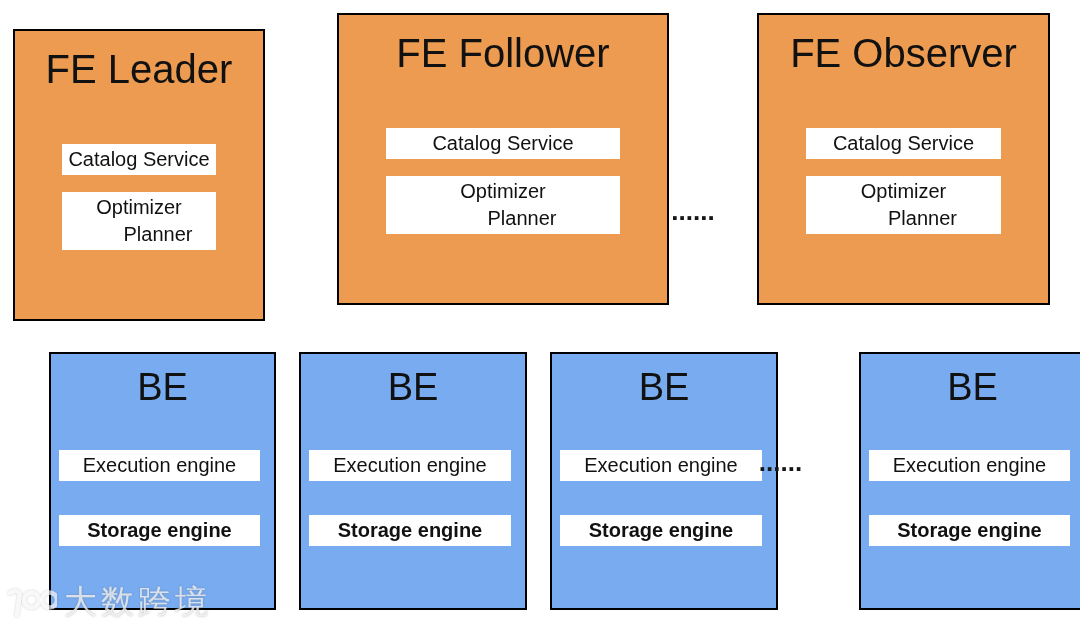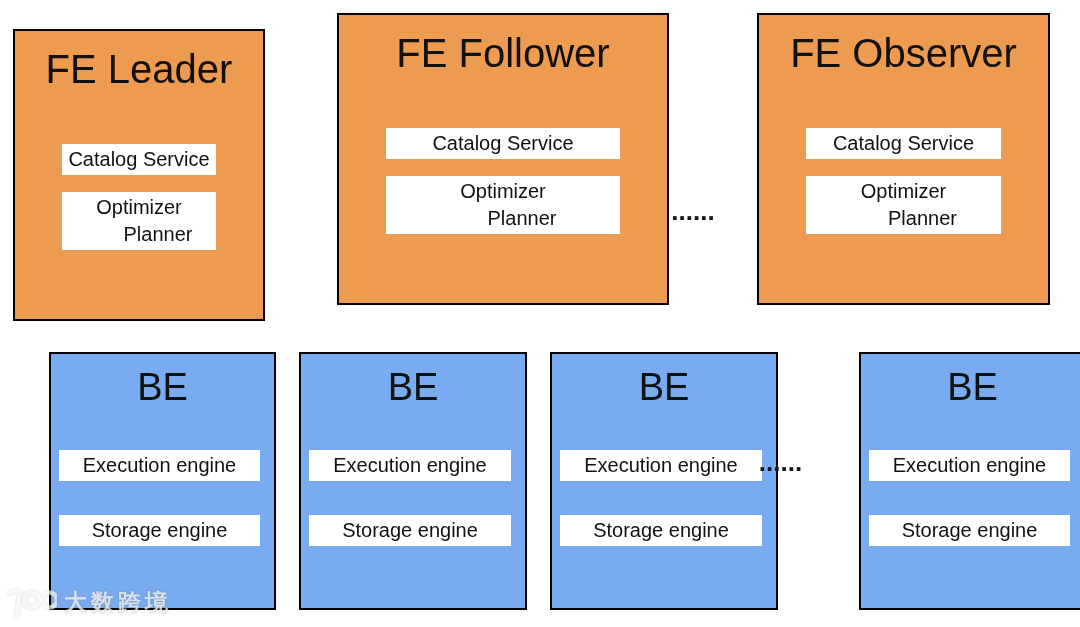--- a/index.html
+++ b/index.html
@@ -27,33 +27,33 @@
     position:absolute;background:var(--component-fill,#fff);
     height:31px;line-height:31px;font-size:20px;text-align:center;
     white-space:nowrap;overflow:hidden;
   }
   .fe .comp{left:47px;right:47px;}
   .fe .comp-1{top:113px;}
   .fe .comp-2{top:161px;}
   .fe .comp-3{top:188px;padding-left:38px;}
   .be .comp{left:8px;right:14px;}
   .be .comp-1{top:96px;}
-  .be .comp-2{top:161px;}
+  .be .comp-2{top:161px;font-weight:bold;}
   .ellipsis{
     position:absolute;text-align:center;font-weight:700;font-size:26px;
     line-height:30px;color:#161616;letter-spacing:0;
   }
   .ellipsis-fe{left:629px;width:128px;top:196px;}
   .ellipsis-be{left:738px;width:85px;top:447px;}
   .watermark{
     position:absolute;left:5px;top:584px;display:flex;align-items:center;gap:7px;
     color:rgba(255,255,255,0.72);text-shadow:0 0 2px rgba(110,110,110,0.55);
     pointer-events:none;
   }
-  .wm-text{font-size:23px;font-weight:700;letter-spacing:4px;line-height:36px;}
+  .wm-text{font-size:33px;font-weight:400;letter-spacing:4px;line-height:36px;}
   .wm-logo{opacity:0.78;filter:drop-shadow(0 0 1px rgba(110,110,110,0.5));}
 </style>
 </head>
 <body>
 
 <div class="canvas">
 
   <div class="node fe fe-1">
     <div class="node-title">FE Leader</div>
     <div class="comp comp-1">Catalog Service</div>

